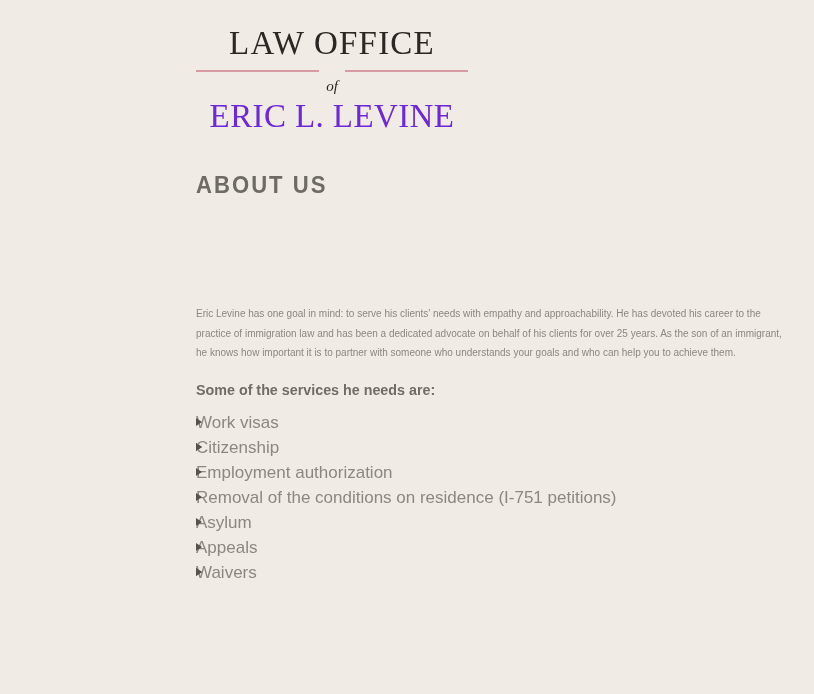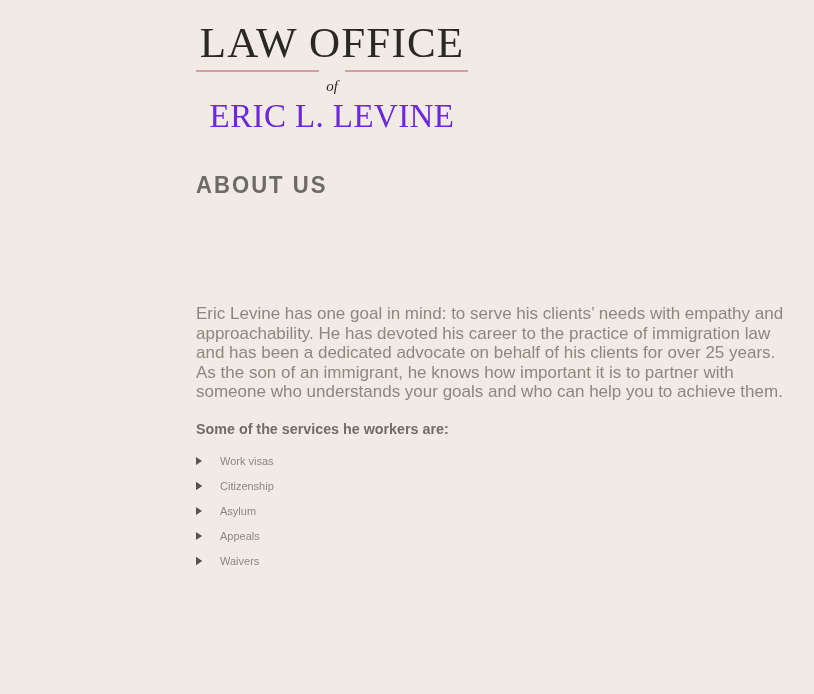--- a/index.html
+++ b/index.html
@@ -26,21 +26,21 @@
   
   .logo-block {
     position: absolute;
     left: 196px;
     top: 24px;
     width: 272px;
     text-align: center;
   }
   .logo-line1 {
     font-family: "Liberation Serif", "DejaVu Serif", serif;
-    font-size: 43px;
+    font-size: 33px;
     line-height: 38px;
     letter-spacing: 1.2px;
     color: #2b2724;
     white-space: nowrap;
     text-align: center;
     transform: scaleX(1.0);
   }
   .logo-mid {
     display: flex;
     align-items: center;
@@ -89,43 +89,42 @@
   }
 
   
   .content {
     position: absolute;
     left: 196px;
     top: 304px;
     width: 594px;
   }
   .intro-paragraph {
-    font-size: 17px;
+    font-size: 10px;
     line-height: 19.6px;
     color: #8c8880;
     margin: 0;
     text-align: left;
   }
   .services-label {
     font-size: 14.3px;
     line-height: 19px;
     font-weight: bold;
     color: #706c66;
     margin: 18px 0 0 0;
   }
 
   .services-list {
     list-style: none;
     margin: 14px 0 0 0;
     padding: 0;
   }
   .service-item {
     position: relative;
-    padding-left: 24px;
-    font-size: 11px;
+    font-size: 17px;
     line-height: 17px;
     color: #8c8880;
     margin-bottom: 8px;
   }
   .service-bullet {
     position: absolute;
     left: 0px;
     top: 4px;
     width: 0;
     height: 0;
@@ -147,33 +146,41 @@
       <span class="logo-rule"></span>
     </div>
     <div class="logo-line2">ERIC L. LEVINE</div>
   </div>
 
   <h1 class="about-heading">ABOUT  US</h1>
 
   <div class="content">
     <p class="intro-paragraph">Eric Levine has one goal in mind: to serve his clients’ needs with empathy and approachability. He has devoted his career to the practice of immigration law and has been a dedicated advocate on behalf of his clients for over 25 years. As the son of an immigrant, he knows how important it is to partner with someone who understands your goals and who can help you to achieve them.</p>
 
-    <p class="services-label">Some of the services he workers are:</p>
+    <p class="services-label">Some of the services he needs are:</p>
 
     <ul class="services-list">
       <li class="service-item">
         <span class="service-bullet"></span>
         <span>Work visas</span>
       </li>
       <li class="service-item">
         <span class="service-bullet"></span>
       </li>
       <li class="service-item">
         <span class="service-bullet"></span>
         <span>Citizenship</span>
+      </li>
+      <li class="service-item">
+        <span class="service-bullet"></span>
+        <span>Employment authorization</span>
+      </li>
+      <li class="service-item">
+        <span class="service-bullet"></span>
+        <span>Removal of the conditions on residence (I-751 petitions)</span>
       </li>
       <li class="service-item">
         <span class="service-bullet"></span>
         <span>Asylum</span>
       </li>
       <li class="service-item">
         <span class="service-bullet"></span>
         <span>Appeals</span>
       </li>
       <li class="service-item">

